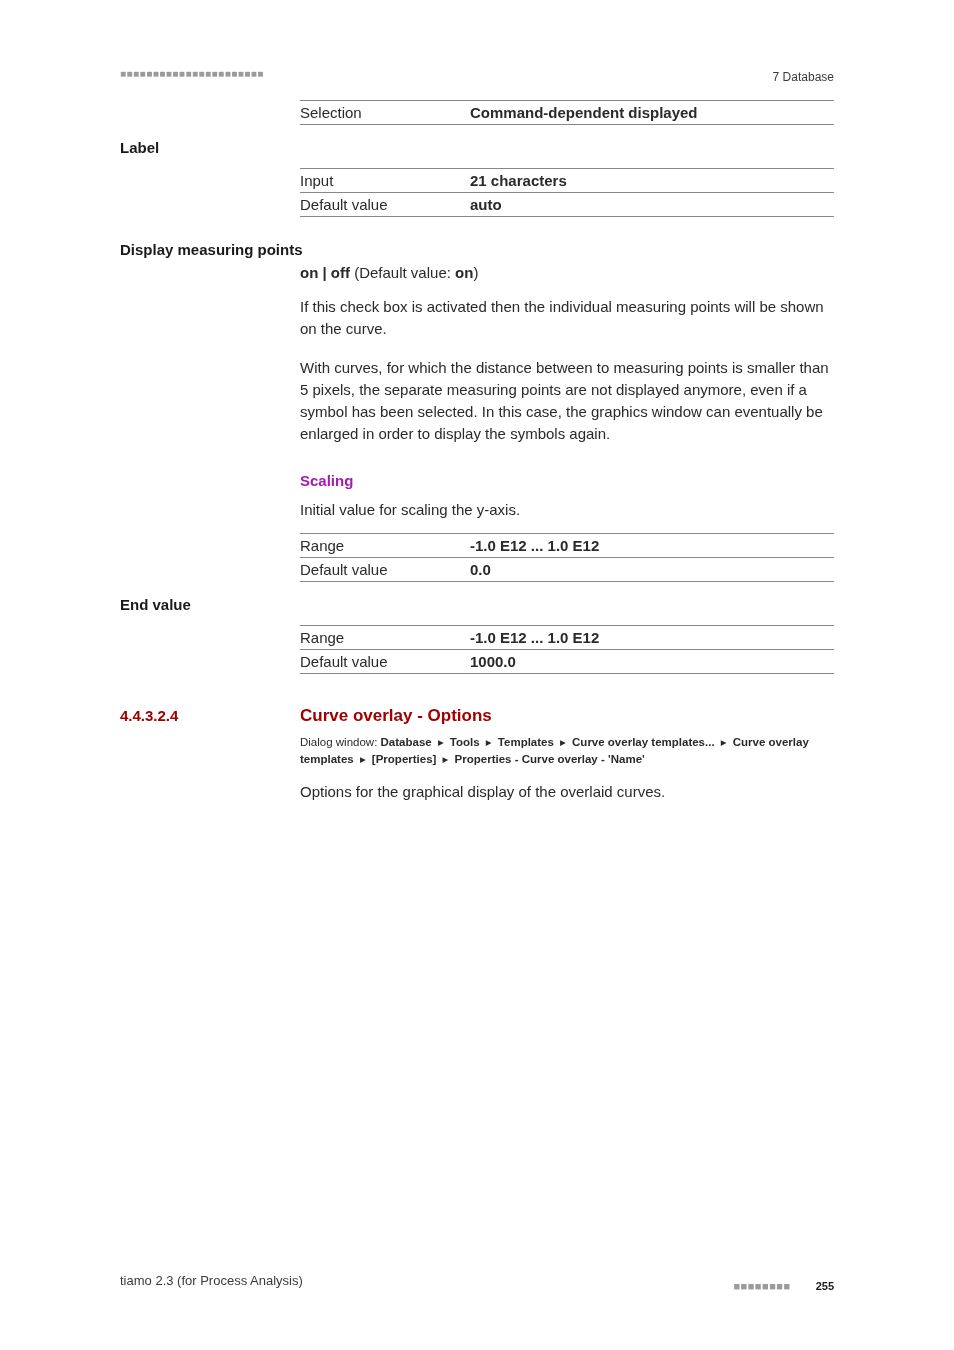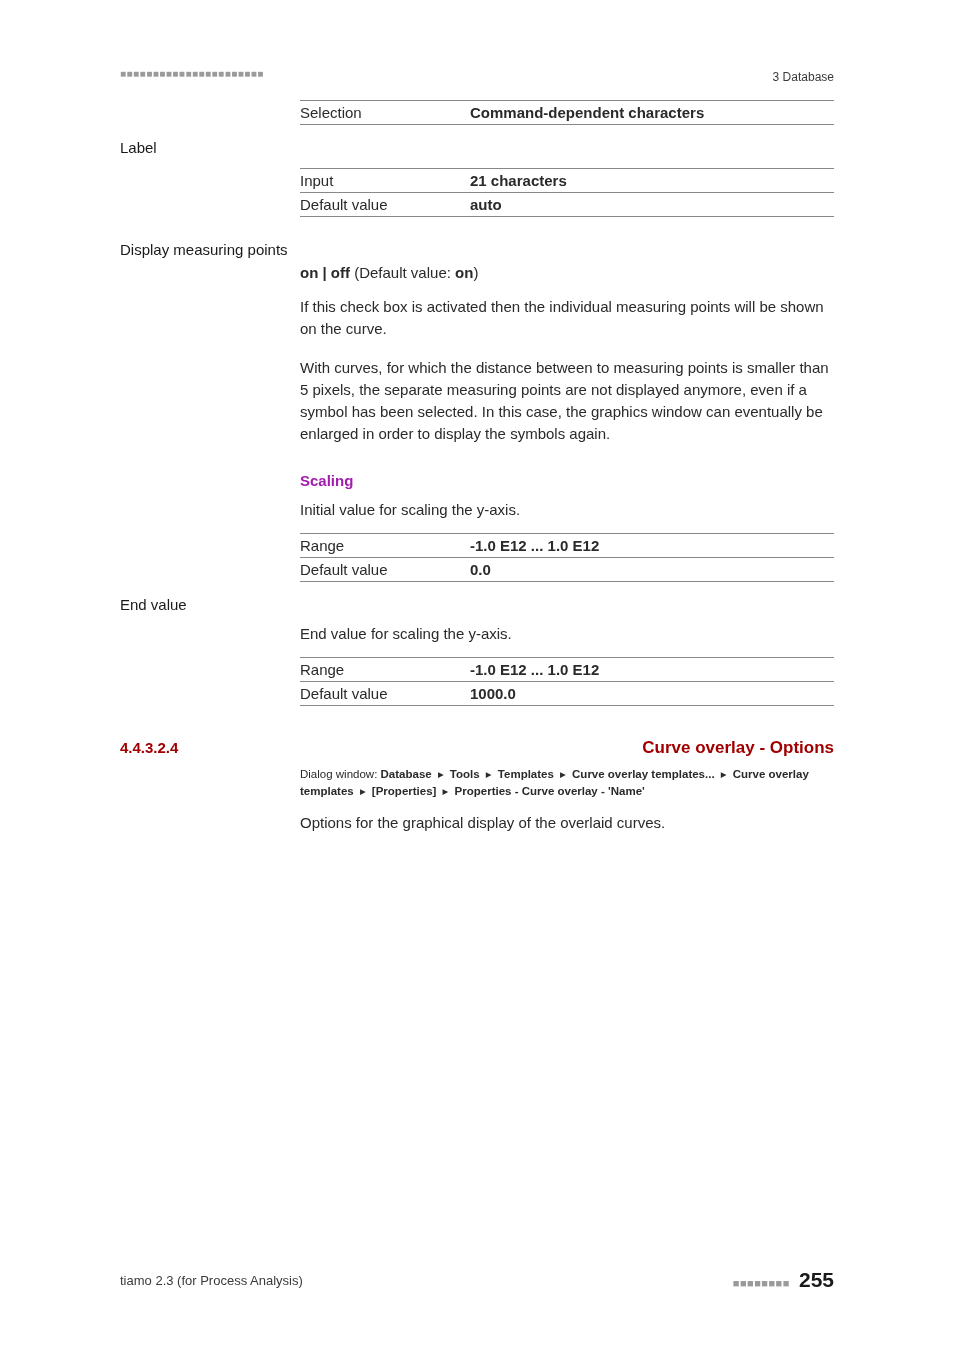--- a/index.html
+++ b/index.html
@@ -23,21 +23,21 @@
     font-size: 12px;
     color: #3a3a3a;
   }
   .content {
     position: absolute;
     top: 100px;
     left: 120px;
     right: 120px;
   }
   .param-label {
-    font-weight: normal;
+    font-weight: bold;
     font-size: 15px;
     color: #1a1a1a;
     margin-top: 14px;
   }
   .indent {
     margin-left: 180px;
   }
   .body-text {
     font-size: 15px;
     color: #2a2a2a;
@@ -85,21 +85,20 @@
   .note-body {
     font-size: 15px;
     color: #2a2a2a;
     line-height: 1.45;
     margin-top: 18px;
   }
   .subsection-row {
     display: flex;
     margin-top: 32px;
     align-items: baseline;
-    justify-content: space-between;
   }
   .subsection-num {
     width: 180px;
     color: #a00000;
     font-weight: bold;
     font-size: 15px;
   }
   .subsection-title {
     color: #a00000;
     font-weight: bold;
@@ -121,39 +120,39 @@
   }
   .footer-right {
     position: absolute;
     bottom: 58px;
     right: 120px;
     font-size: 11px;
     color: #7a7a7a;
   }
   .footer-page {
     font-weight: bold;
-    font-size: 21px;
+    font-size: 11px;
     color: #1a1a1a;
-    margin-left: 6px;
+    margin-left: 22px;
   }
   .gap-sm { margin-top: 10px; }
   .gap-md { margin-top: 12px; }
 </style>
 </head>
 <body>
 
 <div class="header-dashes" style="position:absolute; top:68px; left:120px;">■■■■■■■■■■■■■■■■■■■■■■</div>
-<div class="header-right">3 Database</div>
+<div class="header-right">7 Database</div>
 
 <div class="content">
 
   <div class="indent">
     <div class="def-row last" style="border-top:1px solid #888;">
       <div class="def-key">Selection</div>
-      <div class="def-val">Command-dependent characters</div>
+      <div class="def-val">Command-dependent displayed</div>
     </div>
   </div>
 
   <div class="param-label">Label</div>
   <div class="indent gap-sm">
     <div class="gap-md"></div>
     <div class="def-row">
       <div class="def-key">Input</div>
       <div class="def-val">21 characters</div>
     </div>
@@ -185,21 +184,20 @@
       <div class="def-val">-1.0 E12 ... 1.0 E12</div>
     </div>
     <div class="def-row last">
       <div class="def-key">Default value</div>
       <div class="def-val">0.0</div>
     </div>
   </div>
 
   <div class="param-label">End value</div>
   <div class="indent gap-sm">
-    <div class="body-text">End value for scaling the y-axis.</div>
     <div class="gap-md"></div>
     <div class="def-row">
       <div class="def-key">Range</div>
       <div class="def-val">-1.0 E12 ... 1.0 E12</div>
     </div>
     <div class="def-row last">
       <div class="def-key">Default value</div>
       <div class="def-val">1000.0</div>
     </div>
   </div>

